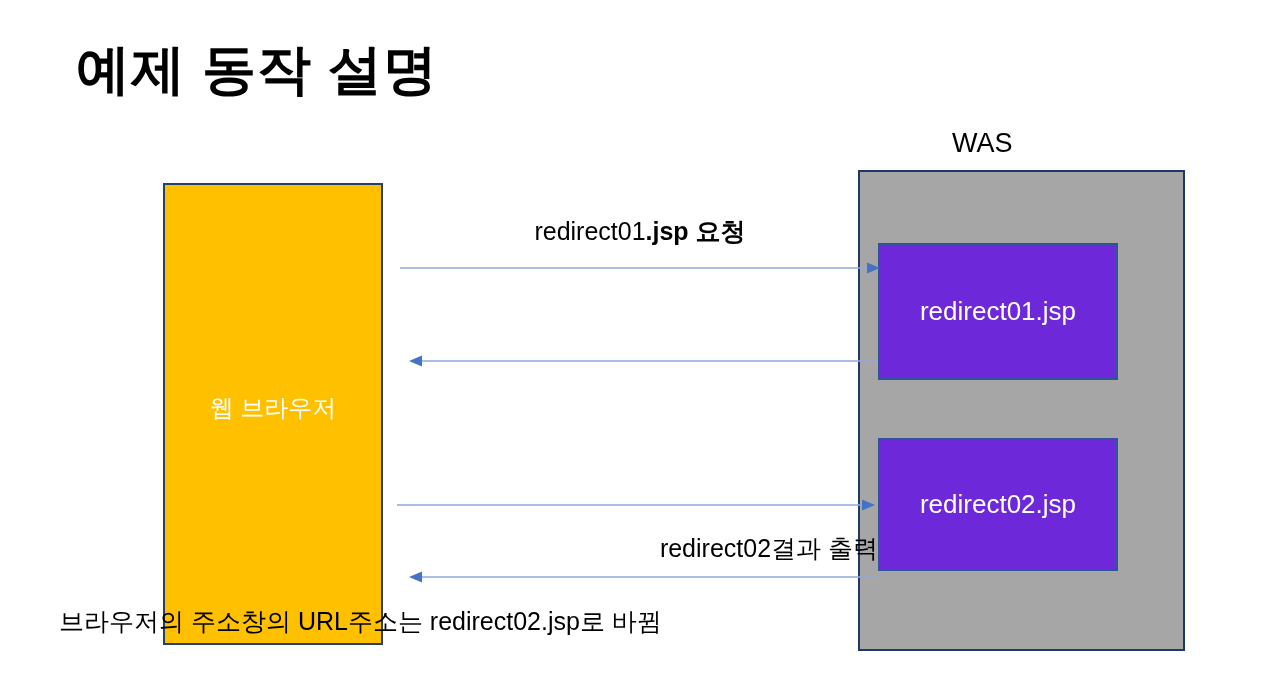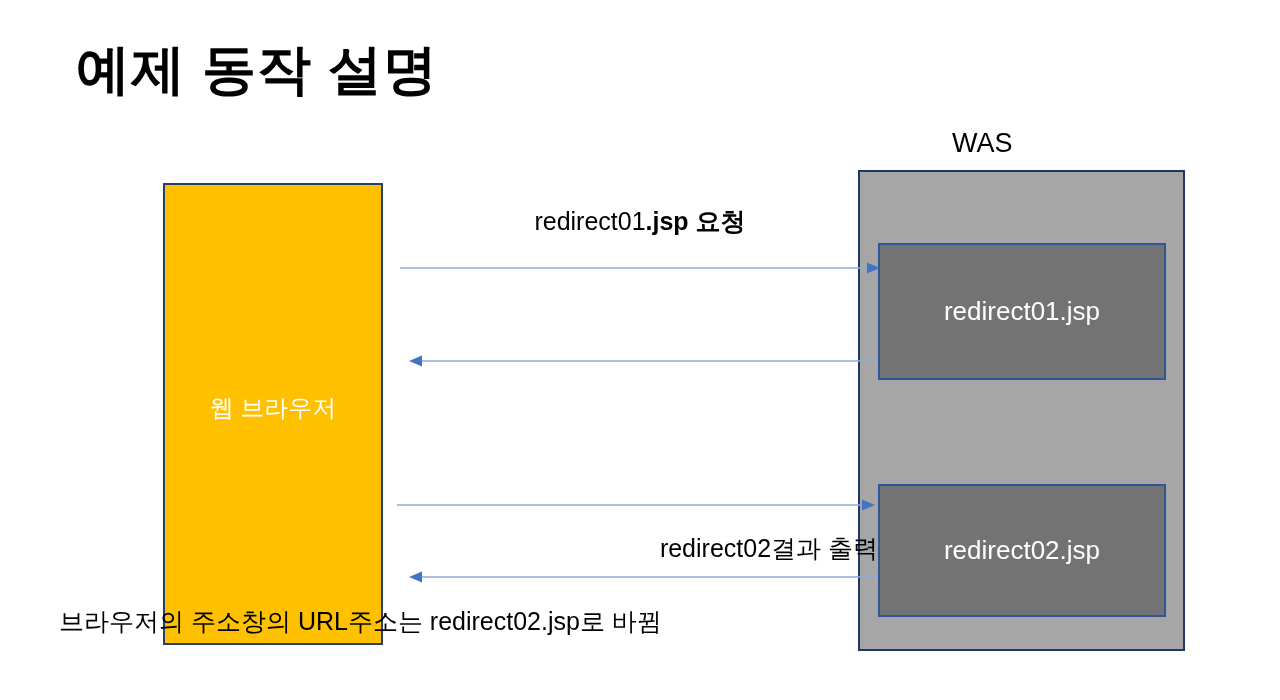--- a/index.html
+++ b/index.html
@@ -46,40 +46,40 @@
     text-align: right;
   }
   .was-box {
     left: 858px; top: 170px;
     width: 327px; height: 481px;
     background: #A6A6A6;
     border: 2px solid #1F3864;
     box-sizing: border-box;
   }
   .jsp-box {
-    width: 288px;
-    background: #737373;
+    width: 240px;
+    background: #6d28d9;
     border: 2px solid #2F5597;
     box-sizing: border-box;
     display: flex; align-items: center; justify-content: center;
   }
   .jsp-box .label {
     color: #ffffff;
     font-size: 26px;
     font-weight: 300;
     white-space: nowrap;
   }
   .jsp-box-1 { left: 878px; top: 243px; height: 137px; }
-  .jsp-box-2 { left: 878px; top: 484px; height: 133px; }
+  .jsp-box-2 { left: 878px; top: 438px; height: 133px; }
 
   .arrow-layer { left: 0; top: 0; width: 1280px; height: 700px; pointer-events: none; }
 
   .flow-label { white-space: nowrap; color: #000000; }
   .flow-label-1 {
-    left: 400px; top: 205px; width: 480px;
+    left: 400px; top: 215px; width: 480px;
     text-align: center; font-size: 25px;
   }
   .flow-label-1 .light { font-weight: 300; }
   .flow-label-1 .bold  { font-weight: 700; }
   .flow-label-2 {
     left: 455px; top: 273px;
     font-size: 23px; line-height: 29.5px;
   }
   .flow-label-3 {
     left: 383px; top: 428px;

